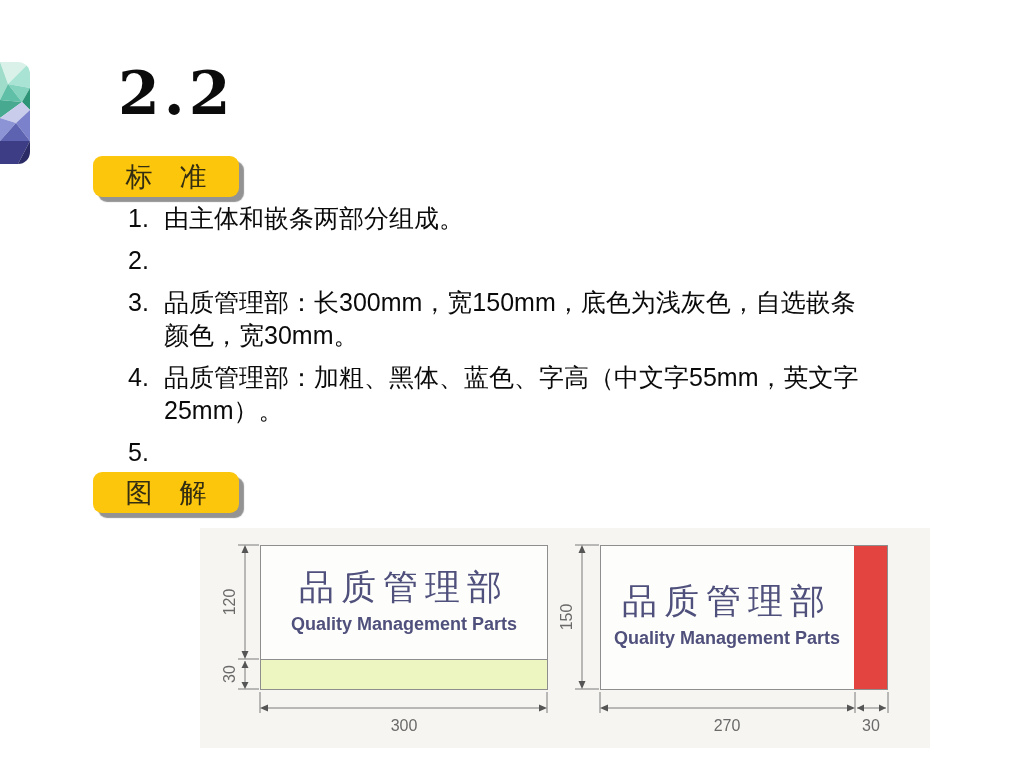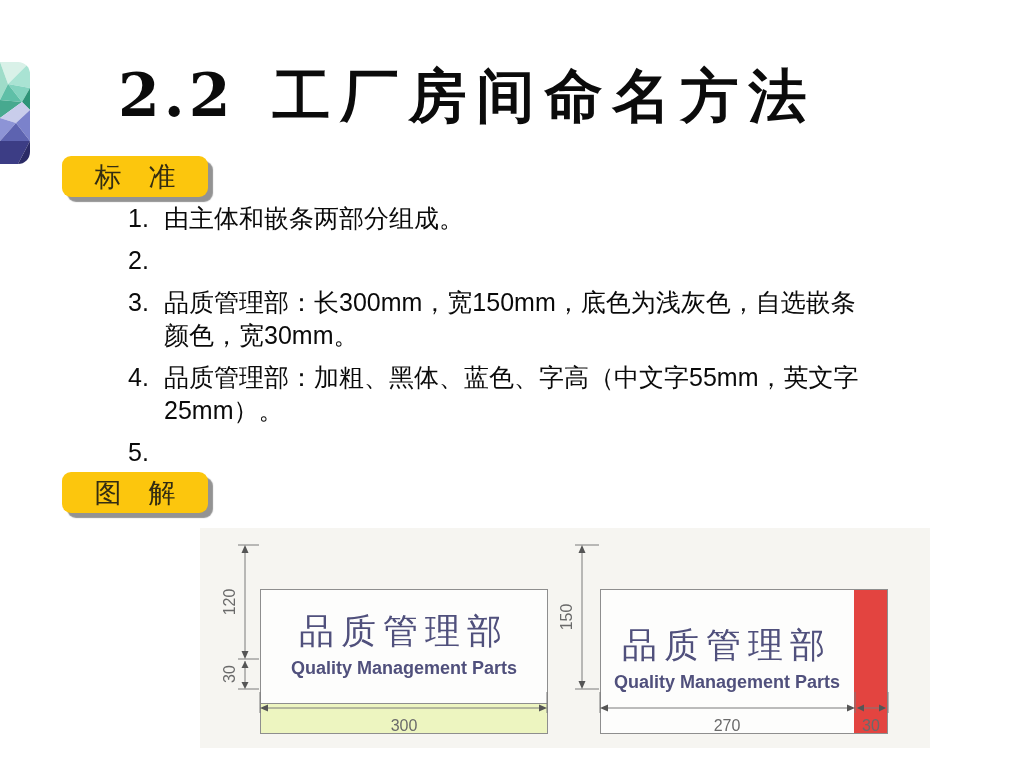--- a/index.html
+++ b/index.html
@@ -14,41 +14,41 @@
   }
   
   .title-row{
     position:absolute;left:118px;top:58px;display:flex;align-items:baseline;gap:38px;
     font-family:"DejaVu Serif",serif;color:#0b0b0b;
   }
   .title-num{font-size:60px;font-weight:700;letter-spacing:4px;}
   .title-text{font-size:58px;font-weight:600;letter-spacing:10px;}
   
   .badge{
-    position:absolute;left:62px;width:146px;height:41px;
+    position:absolute;left:93px;width:146px;height:41px;
     background:#fcc60d;border-radius:9px;
     box-shadow:5px 5px 1px rgba(135,135,135,.9);
     display:flex;align-items:center;justify-content:center;
     font-family:"DejaVu Serif",serif;font-size:27px;color:#332d12;
   }
   #badge-standard{top:156px;}
   #badge-diagram{top:472px;}
   
   .std-list{position:absolute;left:128px;top:202px;width:770px;color:#0a0a0a;}
   .std-item{display:flex;margin-bottom:9px;font-size:25px;line-height:33px;}
   .std-num{width:36px;text-align:left;flex:none;}
   .std-text{white-space:pre-line;}
   
   .figure{
     position:absolute;left:200px;top:528px;width:730px;height:220px;
     background:#f6f5f1;
   }
   .sign{
     position:absolute;top:17px;width:288px;height:145px;background:#fdfdfc;
-    border:1px solid #8e8e8e;box-sizing:border-box;margin-top:44px;
+    border:1px solid #8e8e8e;box-sizing:border-box;
   }
   #sign-left{left:60px;}
   #sign-right{left:400px;}
   .sign-textblock{
     position:absolute;left:0;right:0;display:flex;flex-direction:column;
     align-items:center;color:#50507c;
   }
   #sign-left .sign-textblock{top:18px;}
   #sign-right .sign-textblock{top:32px;right:34px;}
   .sign-cn{font-size:35px;letter-spacing:7px;font-weight:500;white-space:nowrap;}
@@ -85,21 +85,20 @@
       <polygon points="0,56 16,61 0,79" fill="#8d94d6"></polygon>
       <polygon points="16,61 30,48 30,79" fill="#7b82cb"></polygon>
       <polygon points="0,79 16,61 30,79" fill="#5d63b0"></polygon>
       <polygon points="0,79 30,79 18,102 0,102" fill="#3c3d85"></polygon>
       <polygon points="30,79 30,102 18,102" fill="#2b2b66"></polygon>
     </svg>
   </div>
 
   <div class="title-row">
     <span class="title-num">2.2</span>
-    <span class="title-text">工厂房间命名方法</span>
   </div>
 
   <div class="badge" id="badge-standard">
     <span>标　准</span>
   </div>
 
   <div class="std-list">
     <div class="std-item">
       <span class="std-num">1.</span>
       <span class="std-text">由主体和嵌条两部分组成。</span>

